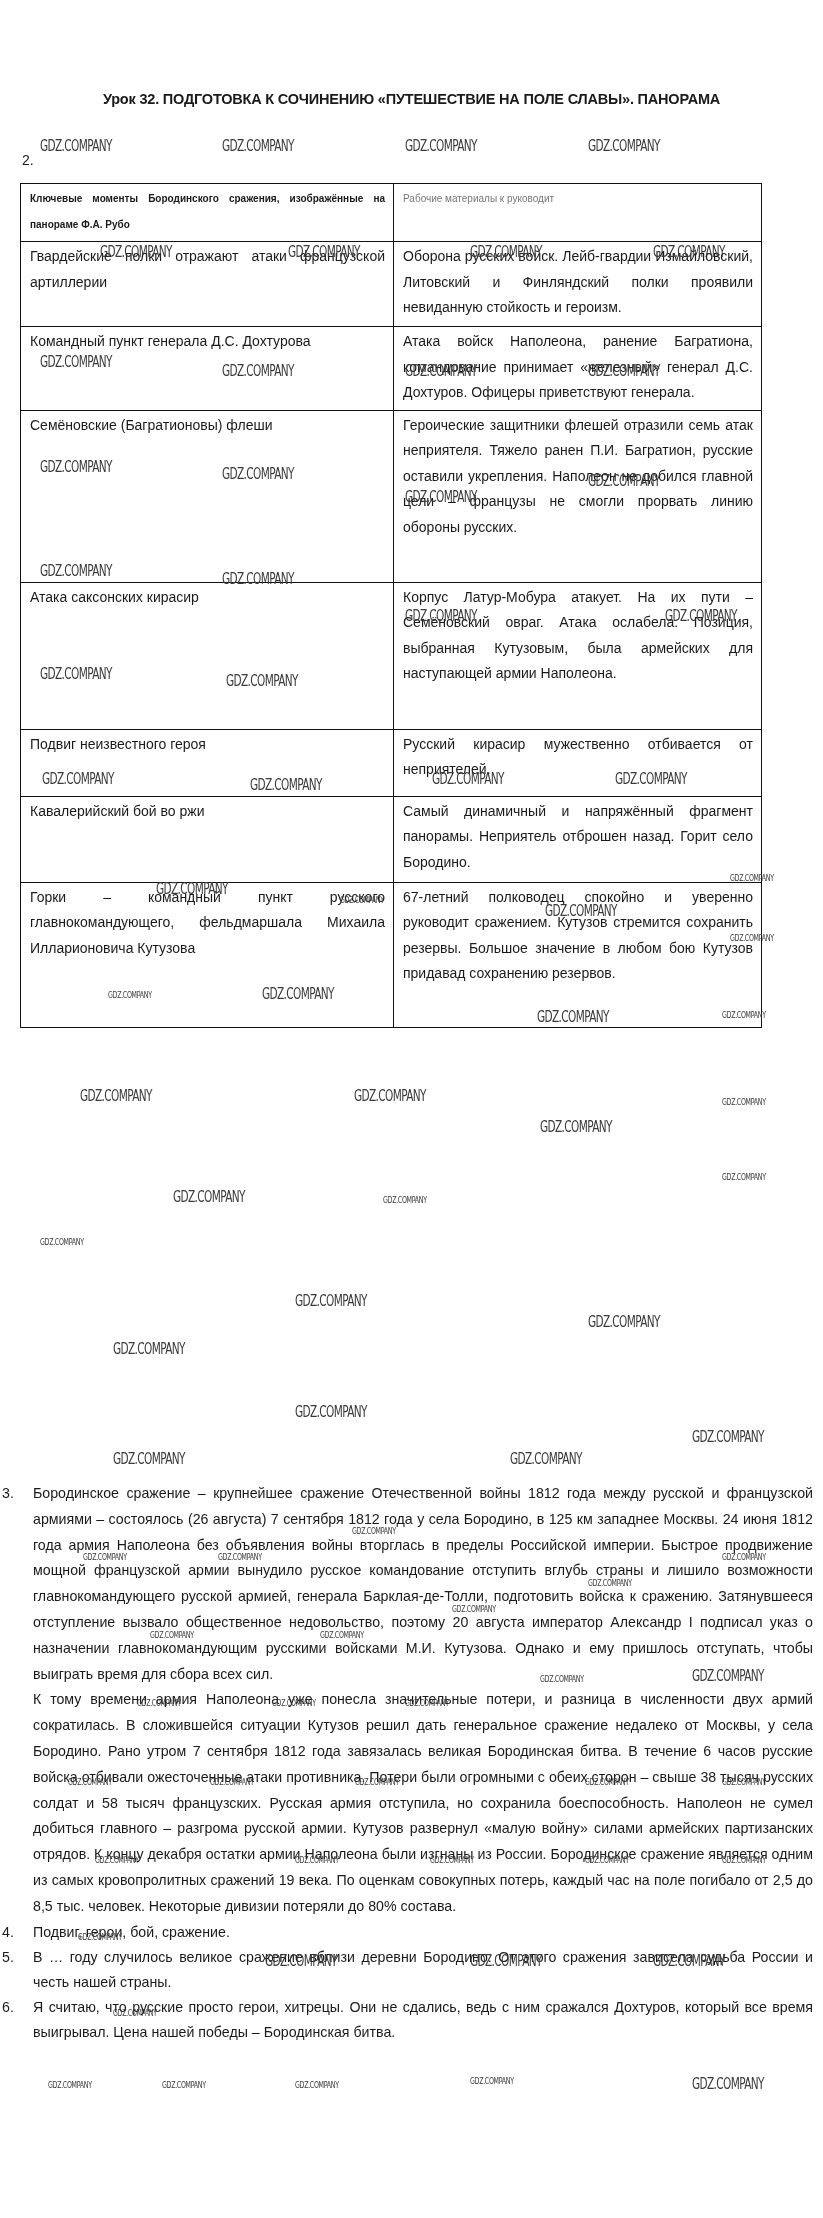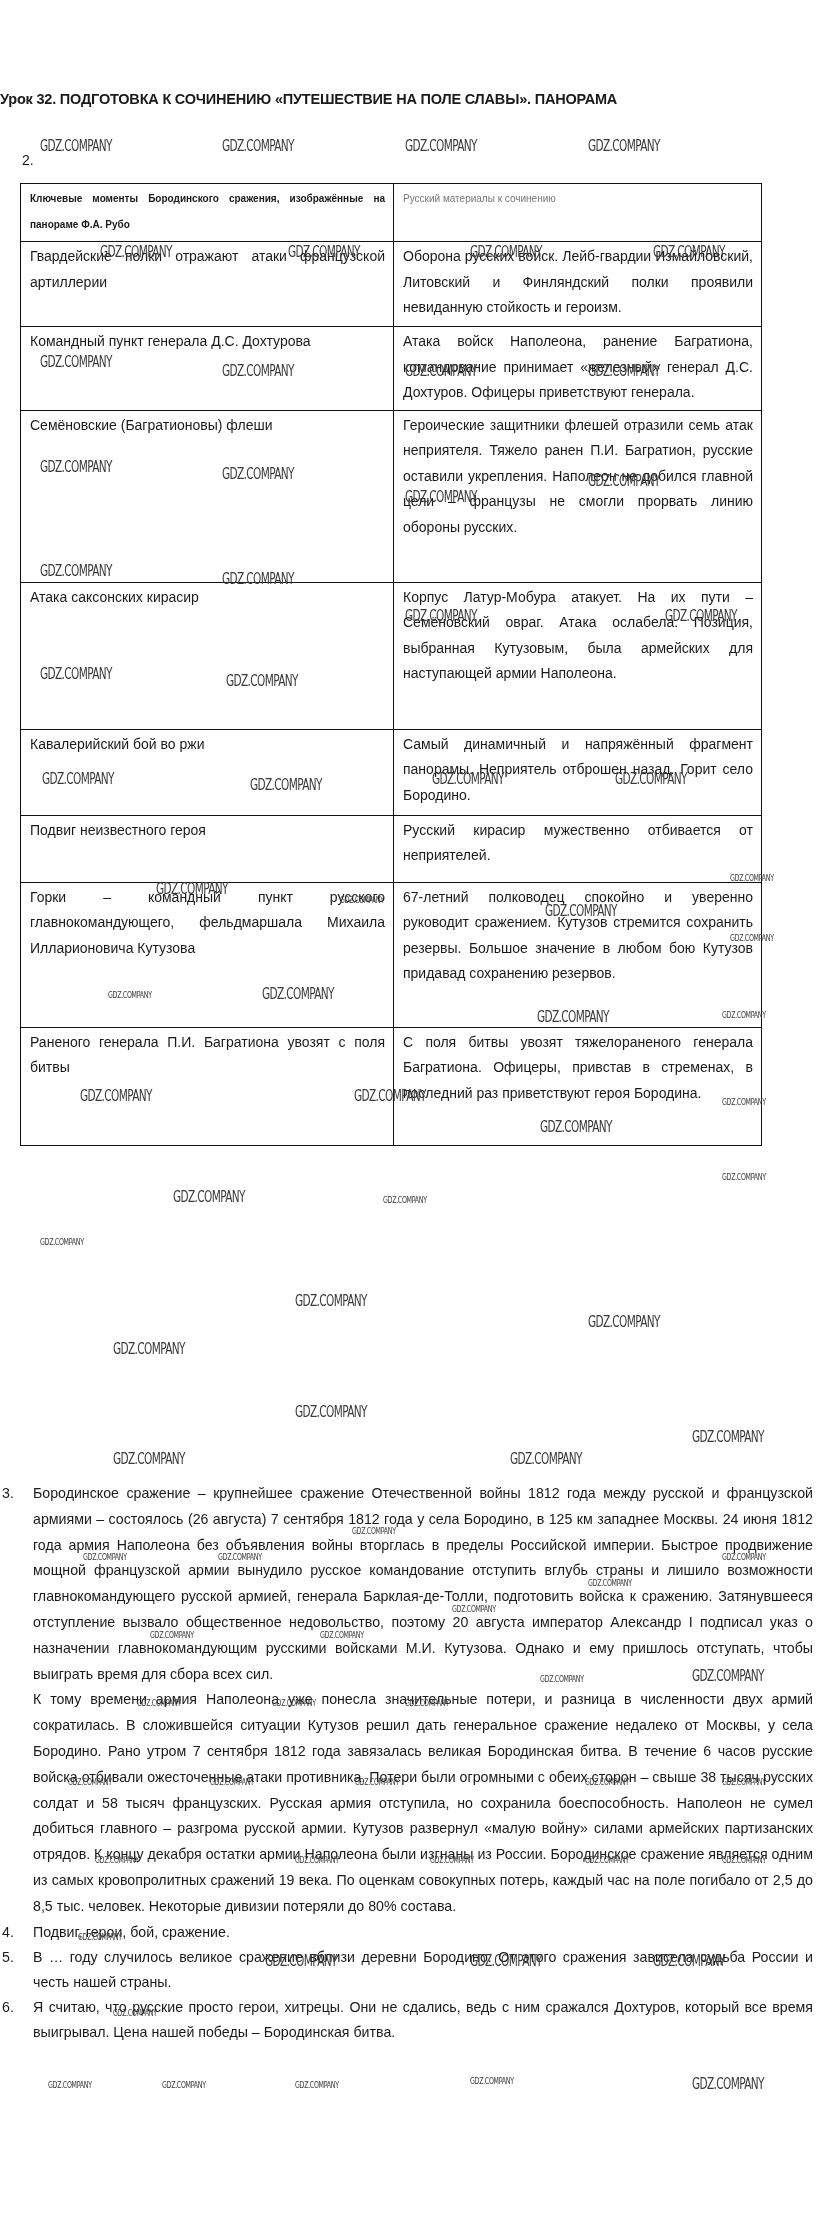--- a/index.html
+++ b/index.html
@@ -4,21 +4,21 @@
 <style>
   html, body { margin: 0; padding: 0; background: #ffffff; }
   body {
     width: 823px; height: 2218px; position: relative; overflow: hidden;
     font-family: "Liberation Sans", "DejaVu Sans", sans-serif;
     color: #1a1a1a;
   }
   .page { position: absolute; left: 0; top: 0; width: 823px; }
   .title {
     position: absolute; left: 0; top: 88px; width: 823px;
-    font-weight: bold; font-size: 14.5px; line-height: 22px;
+    text-align: center; font-weight: bold; font-size: 14.5px; line-height: 22px;
     letter-spacing: -0.2px;
   }
   .title .line2 { color: #444; }
   .task-num { position: absolute; left: 22px; top: 152px; font-size: 14px; }
 
   table.grid {
     position: absolute; left: 20px; top: 183px; width: 742px;
     border-collapse: collapse; table-layout: fixed;
     font-size: 14px; line-height: 25.5px;
   }
@@ -57,55 +57,51 @@
   <div class="title">
     <div>Урок 32. ПОДГОТОВКА К СОЧИНЕНИЮ «ПУТЕШЕСТВИЕ НА ПОЛЕ СЛАВЫ». ПАНОРАМА</div>
   </div>
 
   <div class="task-num">2.</div>
 
   <table class="grid">
     <thead>
       <tr>
         <th class="c1" style="width:355px">Ключевые моменты Бородинского сражения, изображённые на панораме Ф.А. Рубо</th>
-        <th class="c2">Русский материалы к сочинению</th>
+        <th class="c2">Рабочие материалы к руководит</th>
       </tr>
     </thead>
     <tbody>
       <tr style="height:85px">
         <td class="c1">Гвардейские полки отражают атаки французской артиллерии</td>
         <td>Оборона русских войск. Лейб-гвардии Измайловский, Литовский и Финляндский полки проявили невиданную стойкость и героизм.</td>
       </tr>
       <tr style="height:80px">
         <td class="c1">Командный пункт генерала Д.С. Дохтурова</td>
         <td>Атака войск Наполеона, ранение Багратиона, командование принимает «железный» генерал Д.С. Дохтуров. Офицеры приветствуют генерала.</td>
       </tr>
       <tr style="height:172px">
         <td class="c1">Семёновские (Багратионовы) флеши</td>
         <td>Героические защитники флешей отразили семь атак неприятеля. Тяжело ранен П.И. Багратион, русские оставили укрепления. Наполеон не добился главной цели – французы не смогли прорвать линию обороны русских.</td>
       </tr>
       <tr style="height:147px">
         <td class="c1">Атака саксонских кирасир</td>
         <td>Корпус Латур-Мобура атакует. На их пути – Семёновский овраг. Атака ослабела. Позиция, выбранная Кутузовым, была армейских для наступающей армии Наполеона.</td>
       </tr>
+      <tr style="height:67px">
+        <td class="c1">Подвиг неизвестного героя</td>
+        <td>Русский кирасир мужественно отбивается от неприятелей.</td>
+      </tr>
       <tr style="height:86px">
         <td class="c1">Кавалерийский бой во ржи</td>
         <td>Самый динамичный и напряжённый фрагмент панорамы. Неприятель отброшен назад. Горит село Бородино.</td>
       </tr>
-      <tr style="height:67px">
-        <td class="c1">Подвиг неизвестного героя</td>
-        <td>Русский кирасир мужественно отбивается от неприятелей.</td>
-      </tr>
       <tr style="height:145px">
         <td class="c1">Горки – командный пункт русского главнокомандующего, фельдмаршала Михаила Илларионовича Кутузова</td>
         <td>67-летний полководец спокойно и уверенно руководит сражением. Кутузов стремится сохранить резервы. Большое значение в любом бою Кутузов придавад сохранению резервов.</td>
-      </tr>
-      <tr style="height:118px">
-        <td class="c1">Раненого генерала П.И. Багратиона увозят с поля битвы</td>
-        <td>С поля битвы увозят тяжелораненого генерала Багратиона. Офицеры, привстав в стременах, в последний раз приветствуют героя Бородина.</td>
       </tr>
     </tbody>
   </table>
 
   <div class="answers">
     <div class="ans a3">
       <span class="num">3.</span>
       <p>Бородинское сражение – крупнейшее сражение Отечественной войны 1812 года между русской и французской армиями – состоялось (26 августа) 7 сентября 1812 года у села Бородино, в 125 км западнее Москвы. 24 июня 1812 года армия Наполеона без объявления войны вторглась в пределы Российской империи. Быстрое продвижение мощной французской армии вынудило русское командование отступить вглубь страны и лишило возможности главнокомандующего русской армией, генерала Барклая-де-Толли, подготовить войска к сражению. Затянувшееся отступление вызвало общественное недовольство, поэтому 20 августа император Александр I подписал указ о назначении главнокомандующим русскими войсками М.И. Кутузова. Однако и ему пришлось отступать, чтобы выиграть время для сбора всех сил.</p>
       <p>К тому времени армия Наполеона уже понесла значительные потери, и разница в численности двух армий сократилась. В сложившейся ситуации Кутузов решил дать генеральное сражение недалеко от Москвы, у села Бородино. Рано утром 7 сентября 1812 года завязалась великая Бородинская битва. В течение 6 часов русские войска отбивали ожесточенные атаки противника. Потери были огромными с обеих сторон – свыше 38 тысяч русских солдат и 58 тысяч французских. Русская армия отступила, но сохранила боеспособность. Наполеон не сумел добиться главного – разгрома русской армии. Кутузов развернул «малую войну» силами армейских партизанских отрядов. К концу декабря остатки армии Наполеона были изгнаны из России. Бородинское сражение является одним из самых кровопролитных сражений 19 века. По оценкам совокупных потерь, каждый час на поле погибало от 2,5 до 8,5 тыс. человек. Некоторые дивизии потеряли до 80% состава.</p>
     </div>

